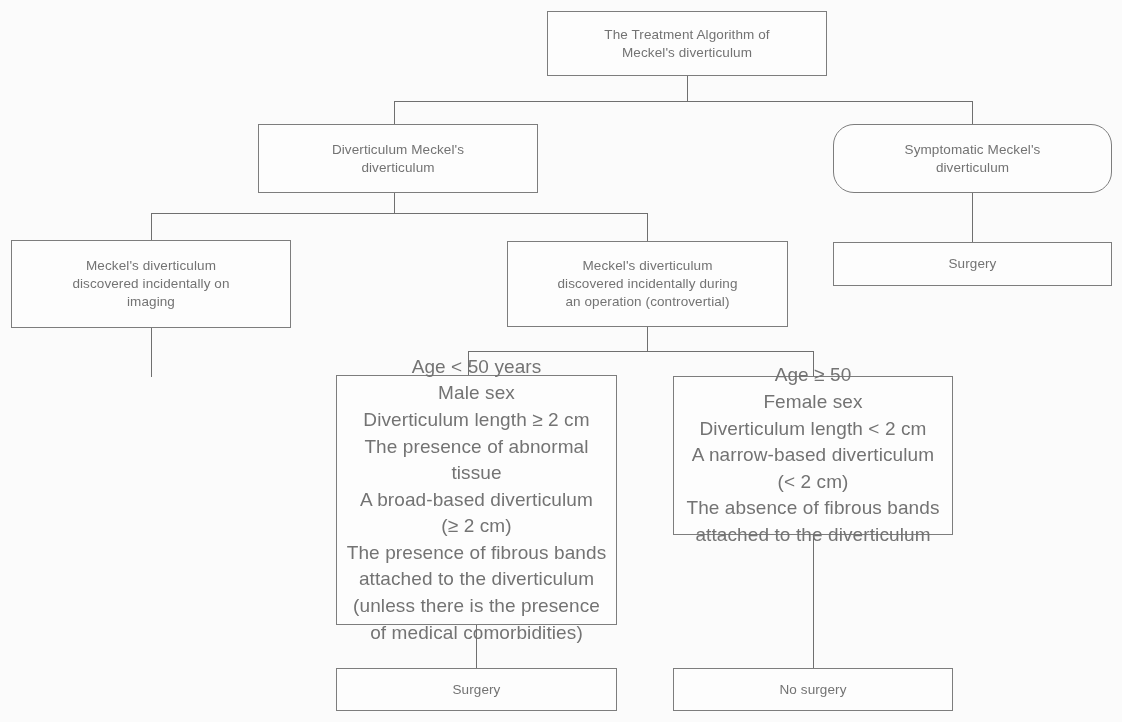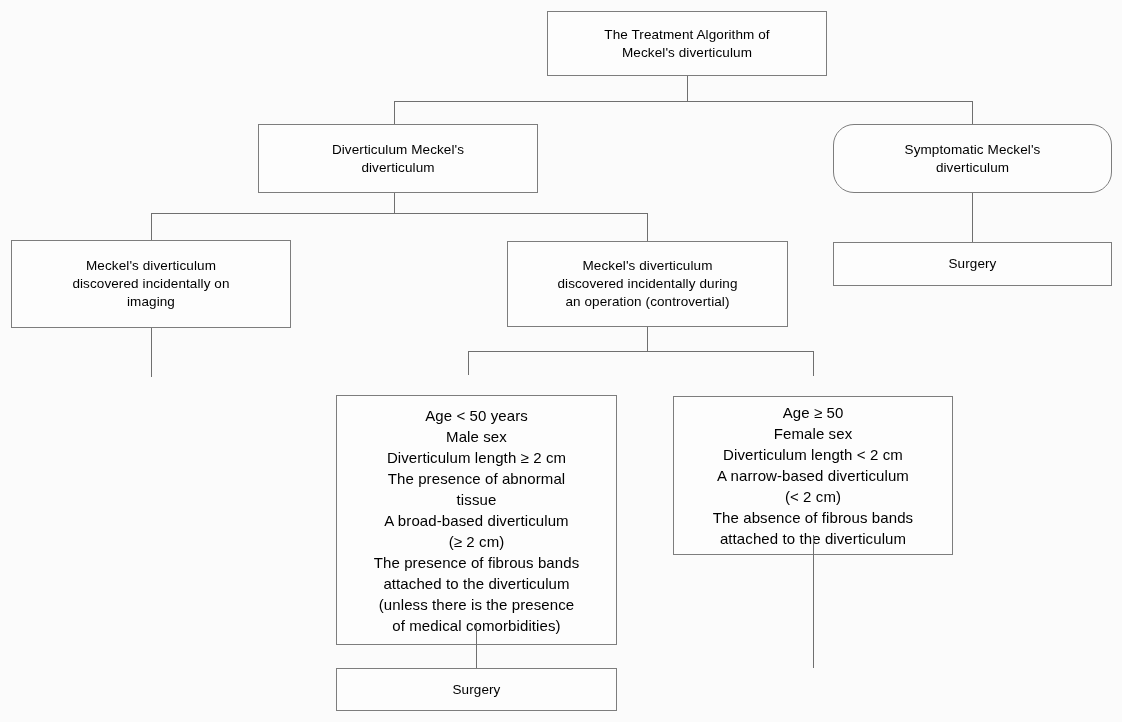--- a/index.html
+++ b/index.html
@@ -13,39 +13,38 @@
     height: 722px;
     background: #fbfbfb;
     font-family: "Liberation Sans", sans-serif;
     overflow: hidden;
   }
   .node {
     position: absolute;
     box-sizing: border-box;
     border: 1px solid #7d7d7d;
     background: #fdfdfd;
-    color: #000000;
+    color: #737373;
     display: flex;
     align-items: center;
     justify-content: flex-start;
     text-align: center;
     font-size: 13.5px;
     line-height: 1.32;
     letter-spacing: 0.1px;
     padding: 4px 6px;
   }
   .node .txt {
     white-space: pre-line;
     display: block;
     width: 100%;
   }
   .node.dense {
-    font-size: 15px;
+    font-size: 19px;
     line-height: 1.40;
-    margin-top: 20px;
   }
   .conn {
     position: absolute;
     background: #6f6f6f;
   }
   .conn.v { width: 1px; }
   .conn.h { height: 1px; }
 </style>
 </head>
 <body>
@@ -105,20 +104,23 @@
 A narrow-based diverticulum
 (&lt; 2 cm)
 The absence of fibrous bands
 attached to the diverticulum</span>
   </div>
 
   <div class="node" style="left:336px; top:668px; width:281px; height:43px;">
     <span class="txt">Surgery</span>
   </div>
 
+  <div class="node" style="left:673px; top:668px; width:280px; height:43px;">
+    <span class="txt">No surgery</span>
+  </div>
 
   <div class="conn v" style="left:687px; top:76px; height:25px;"></div>
   <div class="conn h" style="left:394px; top:101px; width:579px;"></div>
   <div class="conn v" style="left:394px; top:101px; height:23px;"></div>
   <div class="conn v" style="left:972px; top:101px; height:23px;"></div>
 
   <div class="conn v" style="left:394px; top:193px; height:20px;"></div>
   <div class="conn h" style="left:151px; top:213px; width:497px;"></div>
   <div class="conn v" style="left:151px; top:213px; height:27px;"></div>
   <div class="conn v" style="left:647px; top:213px; height:28px;"></div>

